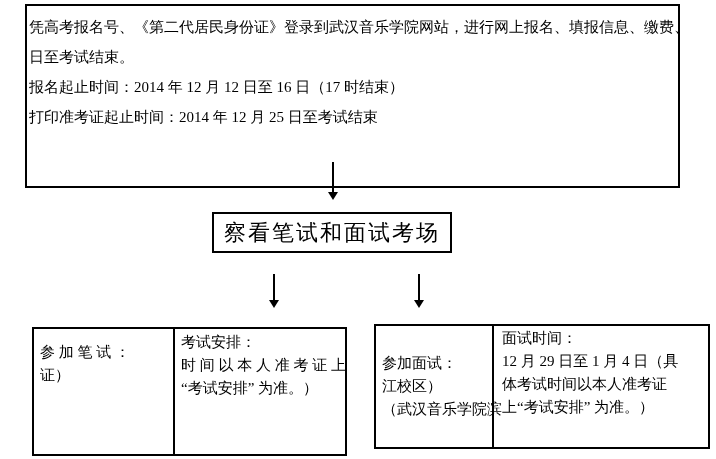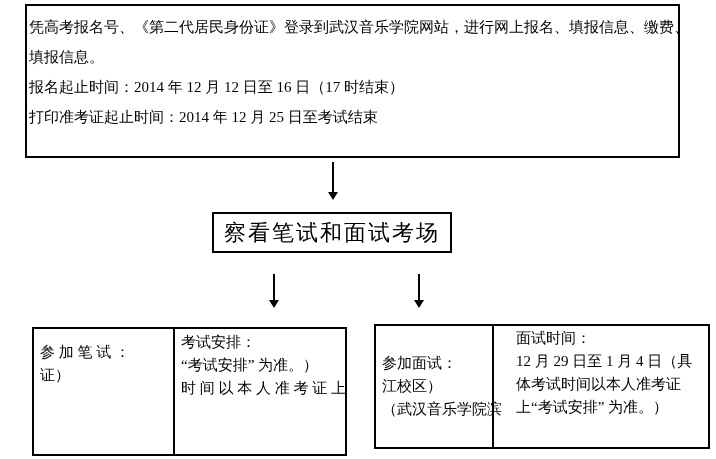--- a/index.html
+++ b/index.html
@@ -9,21 +9,21 @@
     width: 716px;
     height: 459px;
     background: #ffffff;
     font-family: "Liberation Serif", "DejaVu Serif", serif;
     color: #000000;
     overflow: hidden;
   }
   
   .box { position: absolute; border: 2px solid #000000; background: #ffffff; }
   .top-box {
-    left: 25px; top: 4px; width: 655px; height: 154px;
+    left: 25px; top: 4px; width: 655px; height: 184px;
     padding: 6px 2px 0 2px;
   }
   .top-box .line {
     font-size: 15px;
     line-height: 30px;
     white-space: nowrap;
   }
   .mid-box {
     left: 212px; top: 212px; width: 240px; height: 41px;
     text-align: center;
@@ -64,30 +64,30 @@
   }
   .table-written { left: 5px; top: 327px; width: 315px; height: 129px; margin-left: 27px; }
   .table-interview { left: 374px; top: 324px; width: 336px; height: 125px; }
   .cell { font-size: 15px; line-height: 23px; }
   .cell .line { white-space: nowrap; }
   .cell-left { border-right: 2px solid #000000; flex: 0 0 auto; }
   .cell-right { flex: 1 1 auto; }
   .table-written .cell-left  { width: 141px; padding: 12px 3px 0 6px; }
   .table-written .cell-right { padding: 2px 3px 0 6px; }
   .table-interview .cell-left  { width: 118px; padding: 27px 3px 0 6px; font-family: Liberation Mono, monospace; }
-  .table-interview .cell-right { padding: 1px 3px 0 22px; }
+  .table-interview .cell-right { padding: 1px 3px 0 8px; }
 </style>
 </head>
 <body>
 
 <div class="canvas">
 
   <div class="box top-box">
     <div class="line">凭高考报名号、《第二代居民身份证》登录到武汉音乐学院网站，进行网上报名、填报信息、缴费、</div>
-    <div class="line">填报信息。</div>
+    <div class="line">日至考试结束。</div>
     <div class="line">报名起止时间：2014 年 12 月 12 日至 16 日（17 时结束）</div>
     <div class="line">打印准考证起止时间：2014 年 12 月 25 日至考试结束</div>
   </div>
 
   <div class="arrow arrow-1">
     <div class="shaft"></div>
     <div class="head"></div>
   </div>
 
   <div class="box mid-box">
@@ -103,22 +103,22 @@
     <div class="head"></div>
   </div>
 
   <div class="twocol table-written">
     <div class="cell cell-left">
       <div class="line">参 加 笔 试 ：</div>
       <div class="line">证）</div>
     </div>
     <div class="cell cell-right">
       <div class="line">考试安排：</div>
+      <div class="line">时 间 以 本 人 准 考 证 上</div>
       <div class="line">“考试安排” 为准。）</div>
-      <div class="line">时 间 以 本 人 准 考 证 上</div>
     </div>
   </div>
 
   <div class="twocol table-interview">
     <div class="cell cell-left">
       <div class="line">参加面试：</div>
       <div class="line">江校区）</div>
       <div class="line">（武汉音乐学院滨</div>
     </div>
     <div class="cell cell-right">

